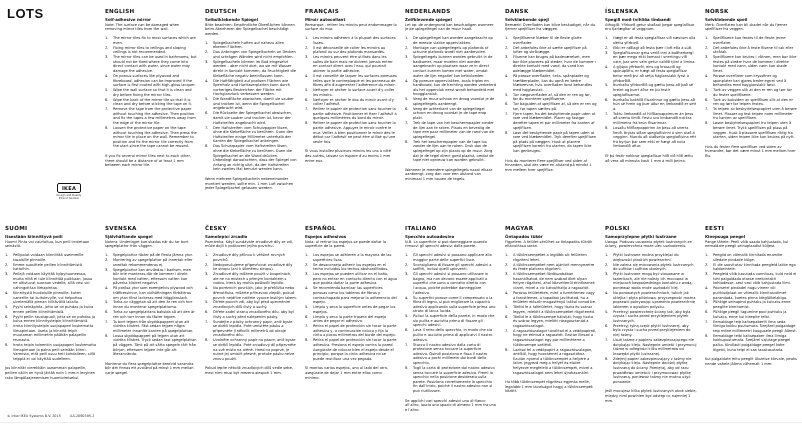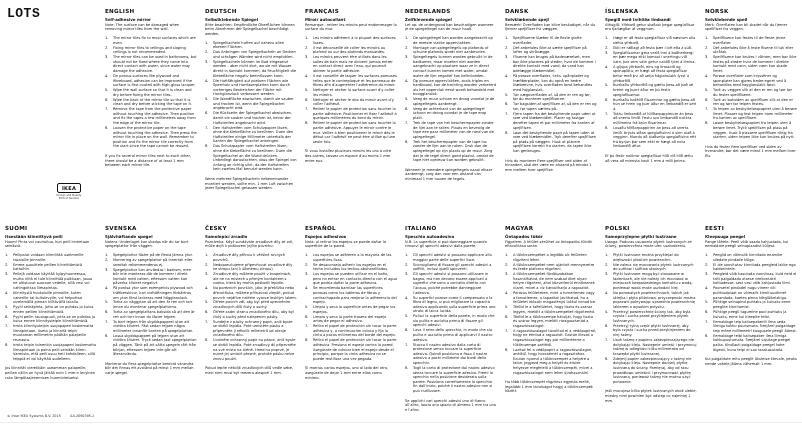--- a/index.html
+++ b/index.html
@@ -1,19 +1,19 @@
 <!DOCTYPE html>
 <html><head>
 <meta charset="utf-8">
 <style>
   html, body { margin:0; padding:0; background:#ffffff; }
   body { width:802px; height:425px; position:relative; overflow:hidden;
          font-family:"DejaVu Sans", sans-serif; color:#111; }
   .title { position:absolute; left:7px; top:6px; font-size:13px; font-weight:bold;
-           letter-spacing:0.5px; font-family:Liberation Mono, monospace; }
+           letter-spacing:0.5px; font-family:Liberation Sans, sans-serif; }
   .col { position:absolute; width:92px; font-size:3.6px; line-height:4.6px; color:#222; }
   .col h2 { margin:0 0 4px 0; font-size:5.6px; line-height:6px; font-weight:bold; letter-spacing:0.3px; color:#111; }
   .col h3 { margin:0; font-size:4px; line-height:4.8px; font-weight:bold; color:#111; }
   .col .note { margin:0 0 4px 0; }
   .col ol { margin:0; padding:0; list-style:none; }
   .col li { position:relative; padding-left:8px; margin-bottom:0.4px; }
   .col li .n { position:absolute; left:0; top:0; }
   .col .after { margin-top:5px; }
   .logo { position:absolute; left:57px; top:183px; width:22px; height:8px;
           border:1.5px solid #111; border-radius:2px; display:flex; align-items:center; justify-content:center; }

